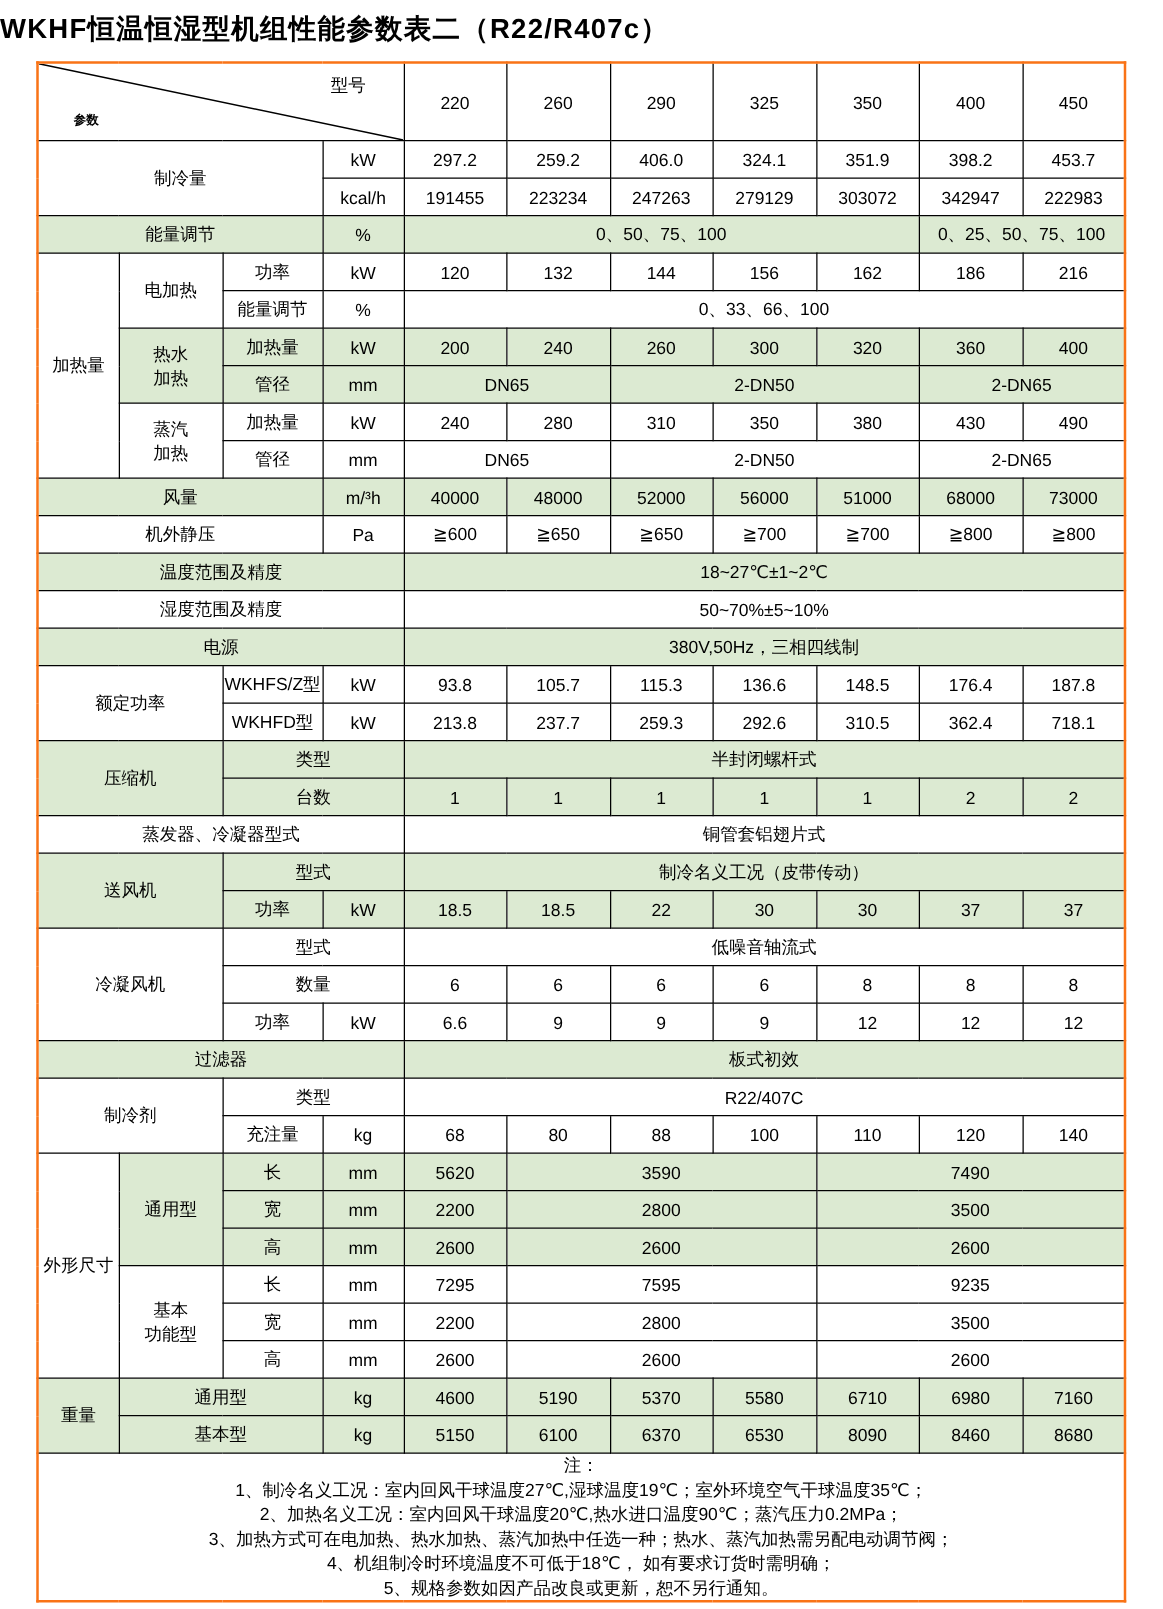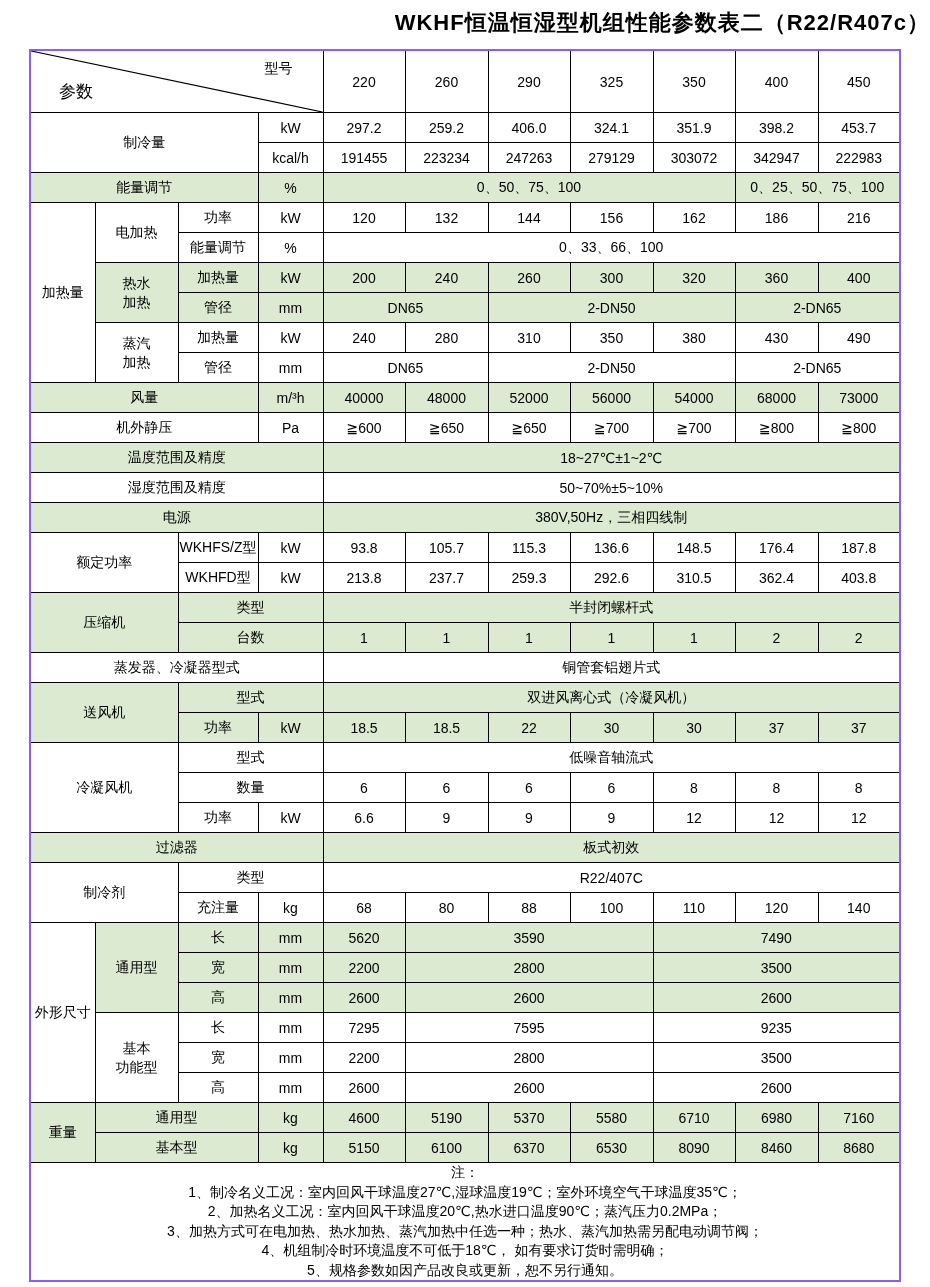--- a/index.html
+++ b/index.html
@@ -3,41 +3,41 @@
 <meta charset="utf-8">
 <style>
   html,body{margin:0;padding:0;}
   body{
     width:930px;height:1287px;background:#ffffff;color:#000;
     font-family:"Liberation Sans","DejaVu Sans",sans-serif;
     -webkit-font-smoothing:none;
   }
   .page{position:relative;width:930px;height:1287px;overflow:hidden;}
   .title{
-    text-align:right;font-size:22px;font-weight:bold;
+    text-align:left;font-size:22px;font-weight:bold;
     margin:8px 0 0 0;letter-spacing:1px;
   }
   table.spec{
     border-collapse:collapse;table-layout:fixed;
     width:871px;margin:11px auto 0 auto;
-    border:2px solid #8b5cf6;
+    border:2px solid #f97316;
   }
   table.spec td{
     border:1px solid #000;text-align:center;vertical-align:middle;
     font-size:14px;padding:0 1px;height:29px;overflow:hidden;
   }
   tr.hdr td{height:61px;}
   td.unit{font-size:12px;}
   td.g{background:var(--row-green,#dcead2);}
   td.pre{white-space:pre-line;line-height:1.3;}
   
   td.diag{position:relative;padding:0;}
   td.diag svg{position:absolute;left:0;top:0;width:100%;height:100%;display:block;}
   td.diag .corner-top{position:absolute;top:9px;right:30px;font-size:14px;}
-  td.diag .corner-bottom{position:absolute;bottom:9px;left:28px;font-size:17px;}
+  td.diag .corner-bottom{position:absolute;bottom:9px;left:28px;font-size:10px;font-weight:bold;}
   
   td.notes-cell{
     height:114px;text-align:left;vertical-align:top;
     padding:7px 8px 0 12px;font-size:13px;line-height:19.5px;
   }
   .note-line{white-space:nowrap;}
 </style>
 </head>
 <body>
 
@@ -167,21 +167,21 @@
       <td colspan="2">2-DN65</td>
     </tr>
 
     <tr>
       <td colspan="3" class="g">风量</td>
       <td class="g unit">m/³h</td>
       <td class="g">40000</td>
       <td class="g">48000</td>
       <td class="g">52000</td>
       <td class="g">56000</td>
-      <td class="g">54000</td>
+      <td class="g">51000</td>
       <td class="g">68000</td>
       <td class="g">73000</td>
     </tr>
 
     <tr>
       <td colspan="3">机外静压</td>
       <td class="unit">Pa</td>
       <td>≧600</td>
       <td>≧650</td>
       <td>≧650</td>
@@ -218,21 +218,21 @@
     </tr>
     <tr>
       <td>WKHFD型</td>
       <td class="unit">kW</td>
       <td>213.8</td>
       <td>237.7</td>
       <td>259.3</td>
       <td>292.6</td>
       <td>310.5</td>
       <td>362.4</td>
-      <td>403.8</td>
+      <td>718.1</td>
     </tr>
 
     <tr>
       <td colspan="2" rowspan="2" class="g">压缩机</td>
       <td colspan="2" class="g">类型</td>
       <td colspan="7" class="g">半封闭螺杆式</td>
     </tr>
     <tr>
       <td colspan="2" class="g">台数</td>
       <td class="g">1</td>
@@ -245,21 +245,21 @@
     </tr>
 
     <tr>
       <td colspan="4">蒸发器、冷凝器型式</td>
       <td colspan="7">铜管套铝翅片式</td>
     </tr>
 
     <tr>
       <td colspan="2" rowspan="2" class="g">送风机</td>
       <td colspan="2" class="g">型式</td>
-      <td colspan="7" class="g">双进风离心式（冷凝风机）</td>
+      <td colspan="7" class="g">制冷名义工况（皮带传动）</td>
     </tr>
     <tr>
       <td class="g">功率</td>
       <td class="g unit">kW</td>
       <td class="g">18.5</td>
       <td class="g">18.5</td>
       <td class="g">22</td>
       <td class="g">30</td>
       <td class="g">30</td>
       <td class="g">37</td>

